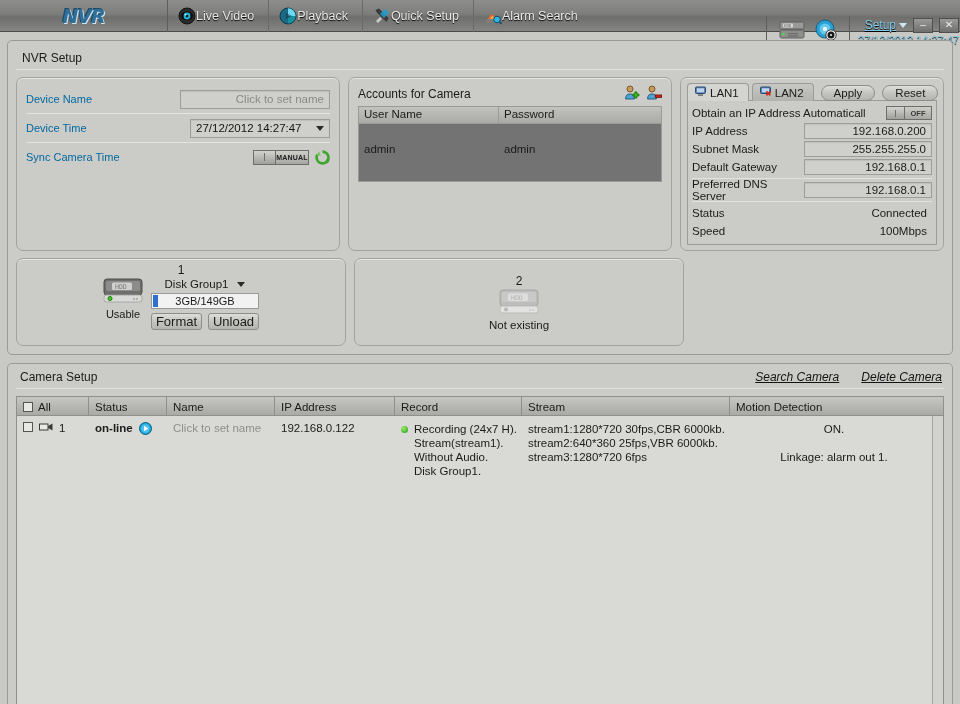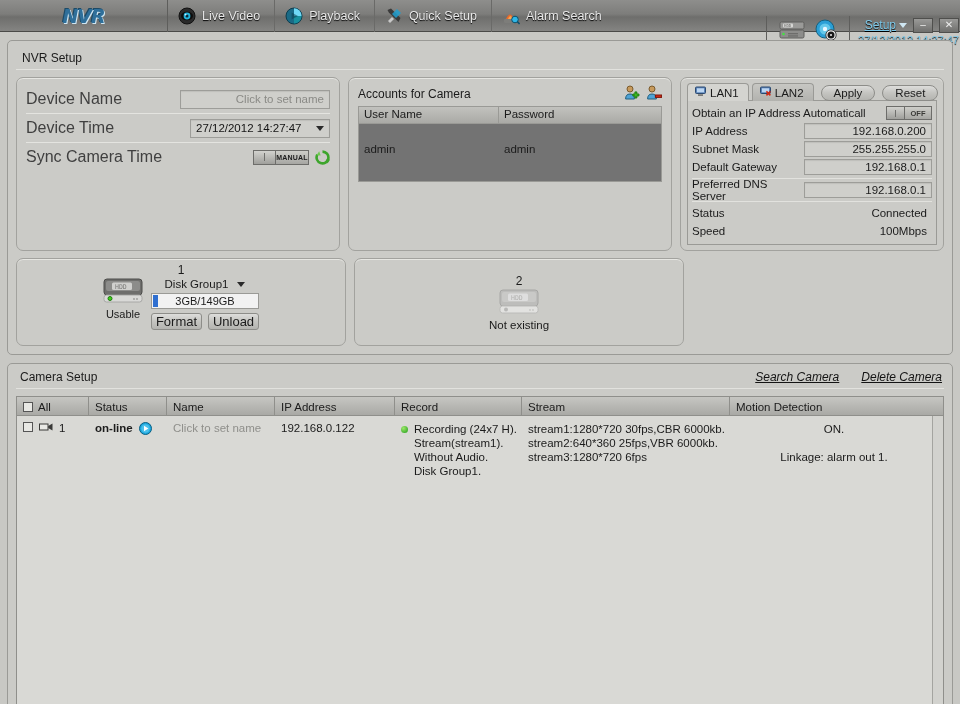--- a/index.html
+++ b/index.html
@@ -43,21 +43,20 @@
   }
   .navmenu {
     display: flex;
     align-items: center;
     height: 32px;
     flex: 1;
   }
   .navitem {
     display: flex;
     align-items: center;
-    gap: 6px;
     padding: 0 14px 0 10px;
     height: 32px;
     color: #e8e8e8;
     font-size: 12.5px;
     text-shadow: 0 1px 1px #000;
     border-right: 1px solid #6a6a68;
     cursor: pointer;
     position: relative;
   }
   .navitem:last-child { border-right: none; }
@@ -143,21 +142,21 @@
 
   
   .dev-panel { width: 330px; }
   .dev-row {
     display: flex;
     align-items: center;
     height: 28px;
     justify-content: space-between;
   }
   .dev-sep { height:1px; background:#b4b4b0; border-bottom:1px solid #e4e4e0; }
-  .lbl { font-size: 16px; color:#404040;text-align:right; }
+  .lbl { font-size: 11px; color:#0369a1;text-align:right; }
   .inputbox {
     height: 19px;
     border: 1px solid #9d9d99;
     background: #cfcfcb;
     display: flex; align-items: center;
     justify-content: flex-end;
     padding: 0 5px;
     font-size: 11.5px;
     color: #8a8a86;
     box-shadow: inset 0 1px 1px rgba(0,0,0,.08);

